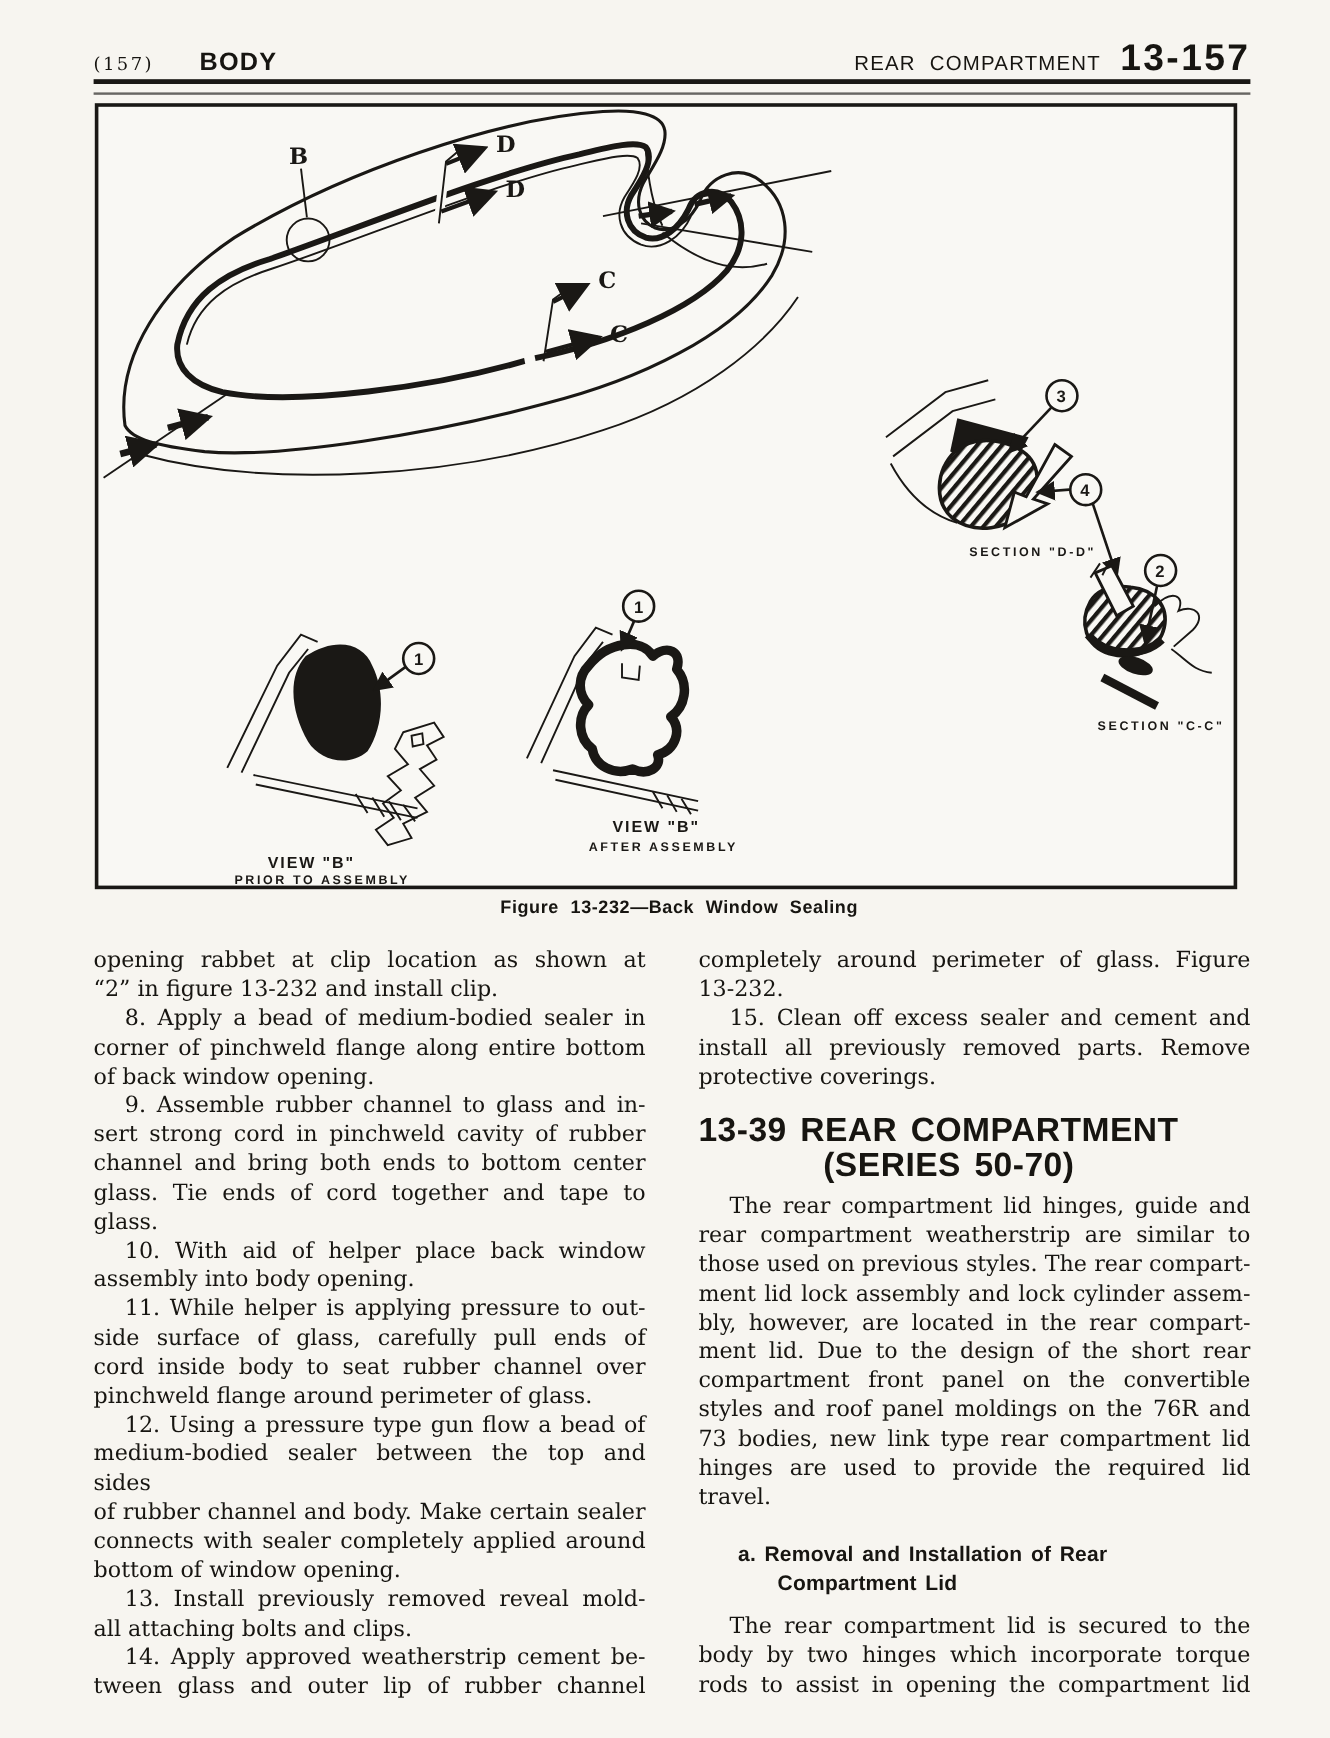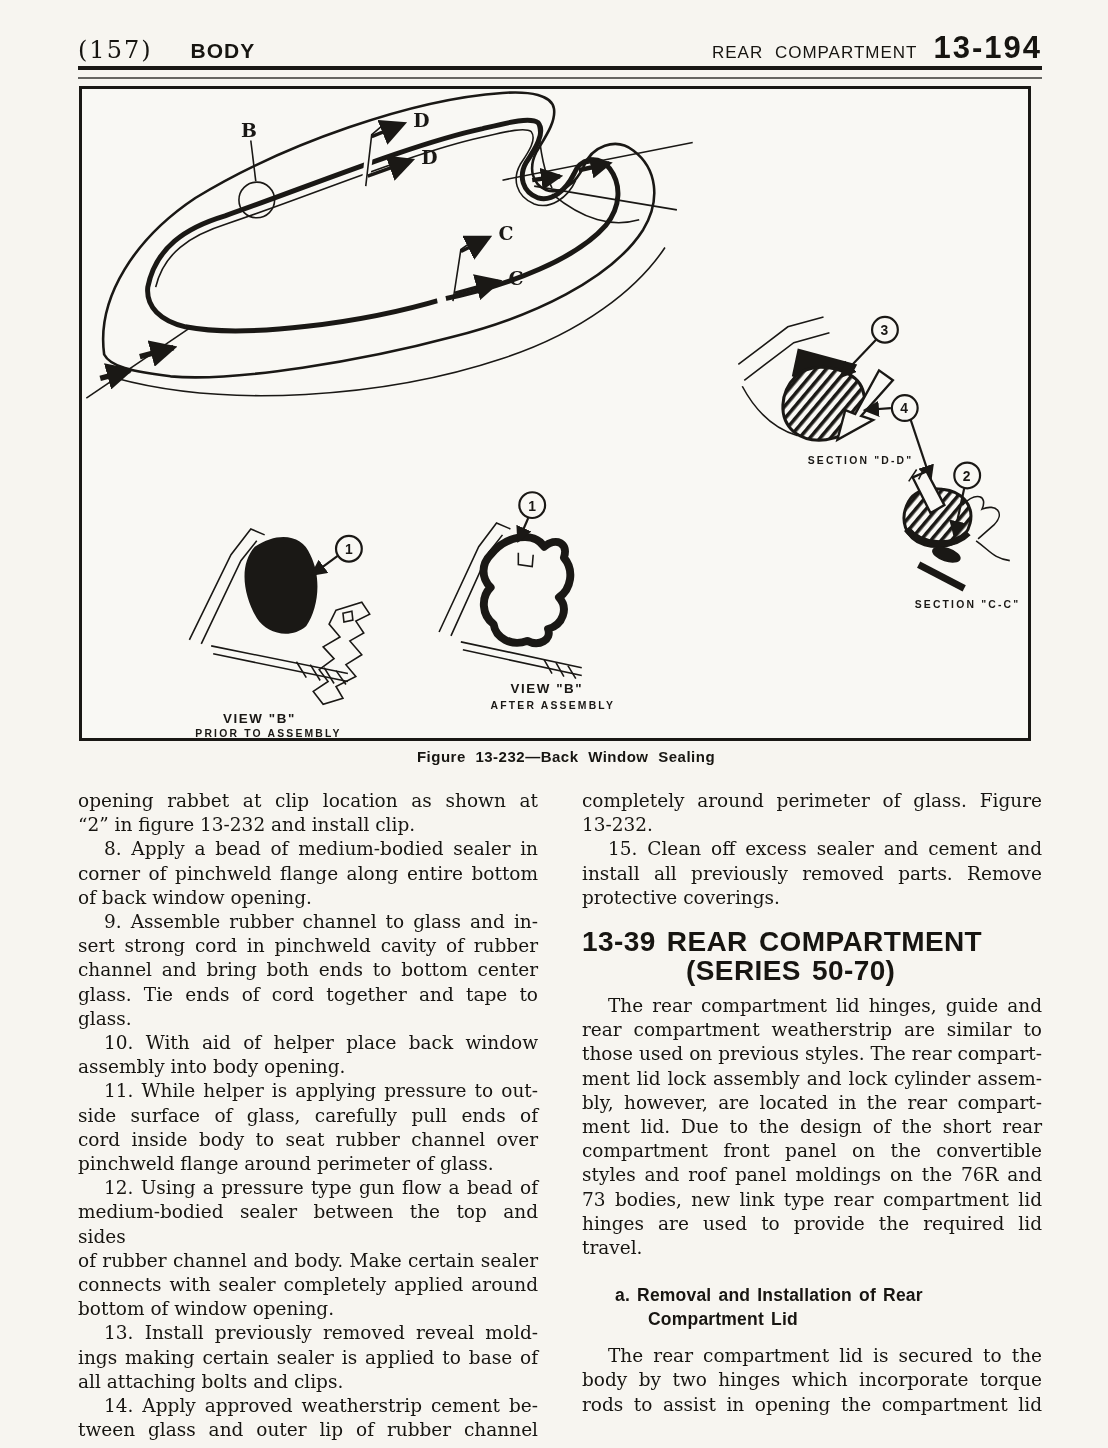--- a/index.html
+++ b/index.html
@@ -12,21 +12,21 @@
     overflow:hidden;
   }
   .page{position:absolute;left:0;top:0;width:1108px;height:1448px;}
 
   
   .hdr{
     position:absolute;left:78px;right:66px;top:30px;height:34px;
     display:flex;align-items:baseline;
   }
   .hdr-left{display:flex;align-items:baseline;gap:38px;}
-  .pageparen{font-size:24px;letter-spacing:2px;}
+  .pageparen{font-size:15px;letter-spacing:2px;}
   .secname{
     font-family:"Liberation Sans", sans-serif;font-weight:bold;
     font-size:21px;letter-spacing:1px;
   }
   .hdr-right{margin-left:auto;display:flex;align-items:baseline;gap:16px;}
   .rtitle{
     font-family:"Liberation Sans", sans-serif;font-weight:normal;
     font-size:17px;letter-spacing:1px;word-spacing:6px;
   }
   .pcode{
@@ -107,21 +107,21 @@
 
 <div class="page">
 
   <div class="hdr">
     <div class="hdr-left">
       <span class="pageparen">(157)</span>
       <span class="secname">BODY</span>
     </div>
     <div class="hdr-right">
       <span class="rtitle">REAR COMPARTMENT</span>
-      <span class="pcode">13-194</span>
+      <span class="pcode">13-157</span>
     </div>
   </div>
   <div class="rule"></div>
 
   <div class="figbox">
     <svg viewBox="0 0 946 655">
       <defs>
         <pattern id="hatch" width="8" height="8" patternUnits="userSpaceOnUse" patternTransform="rotate(40)">
           <rect width="8" height="8" fill="#f9f8f4"></rect>
           <rect width="3.6" height="8" fill="#1a1815"></rect>
@@ -291,21 +291,20 @@
         </div>
         <div class="para">
           <div class="ln just ind">12. Using a pressure type gun flow a bead of</div>
           <div class="ln just">medium-bodied sealer between the top and sides</div>
           <div class="ln just">of rubber channel and body. Make certain sealer</div>
           <div class="ln just">connects with sealer completely applied around</div>
           <div class="ln">bottom of window opening.</div>
         </div>
         <div class="para">
           <div class="ln just ind">13. Install previously removed reveal mold-</div>
-          <div class="ln just">ings making certain sealer is applied to base of</div>
           <div class="ln">all attaching bolts and clips.</div>
         </div>
         <div class="para">
           <div class="ln just ind">14. Apply approved weatherstrip cement be-</div>
           <div class="ln just">tween glass and outer lip of rubber channel</div>
         </div>
       </div>
     <div class="col">
         <div class="para">
           <div class="ln just">completely around perimeter of glass. Figure</div>

